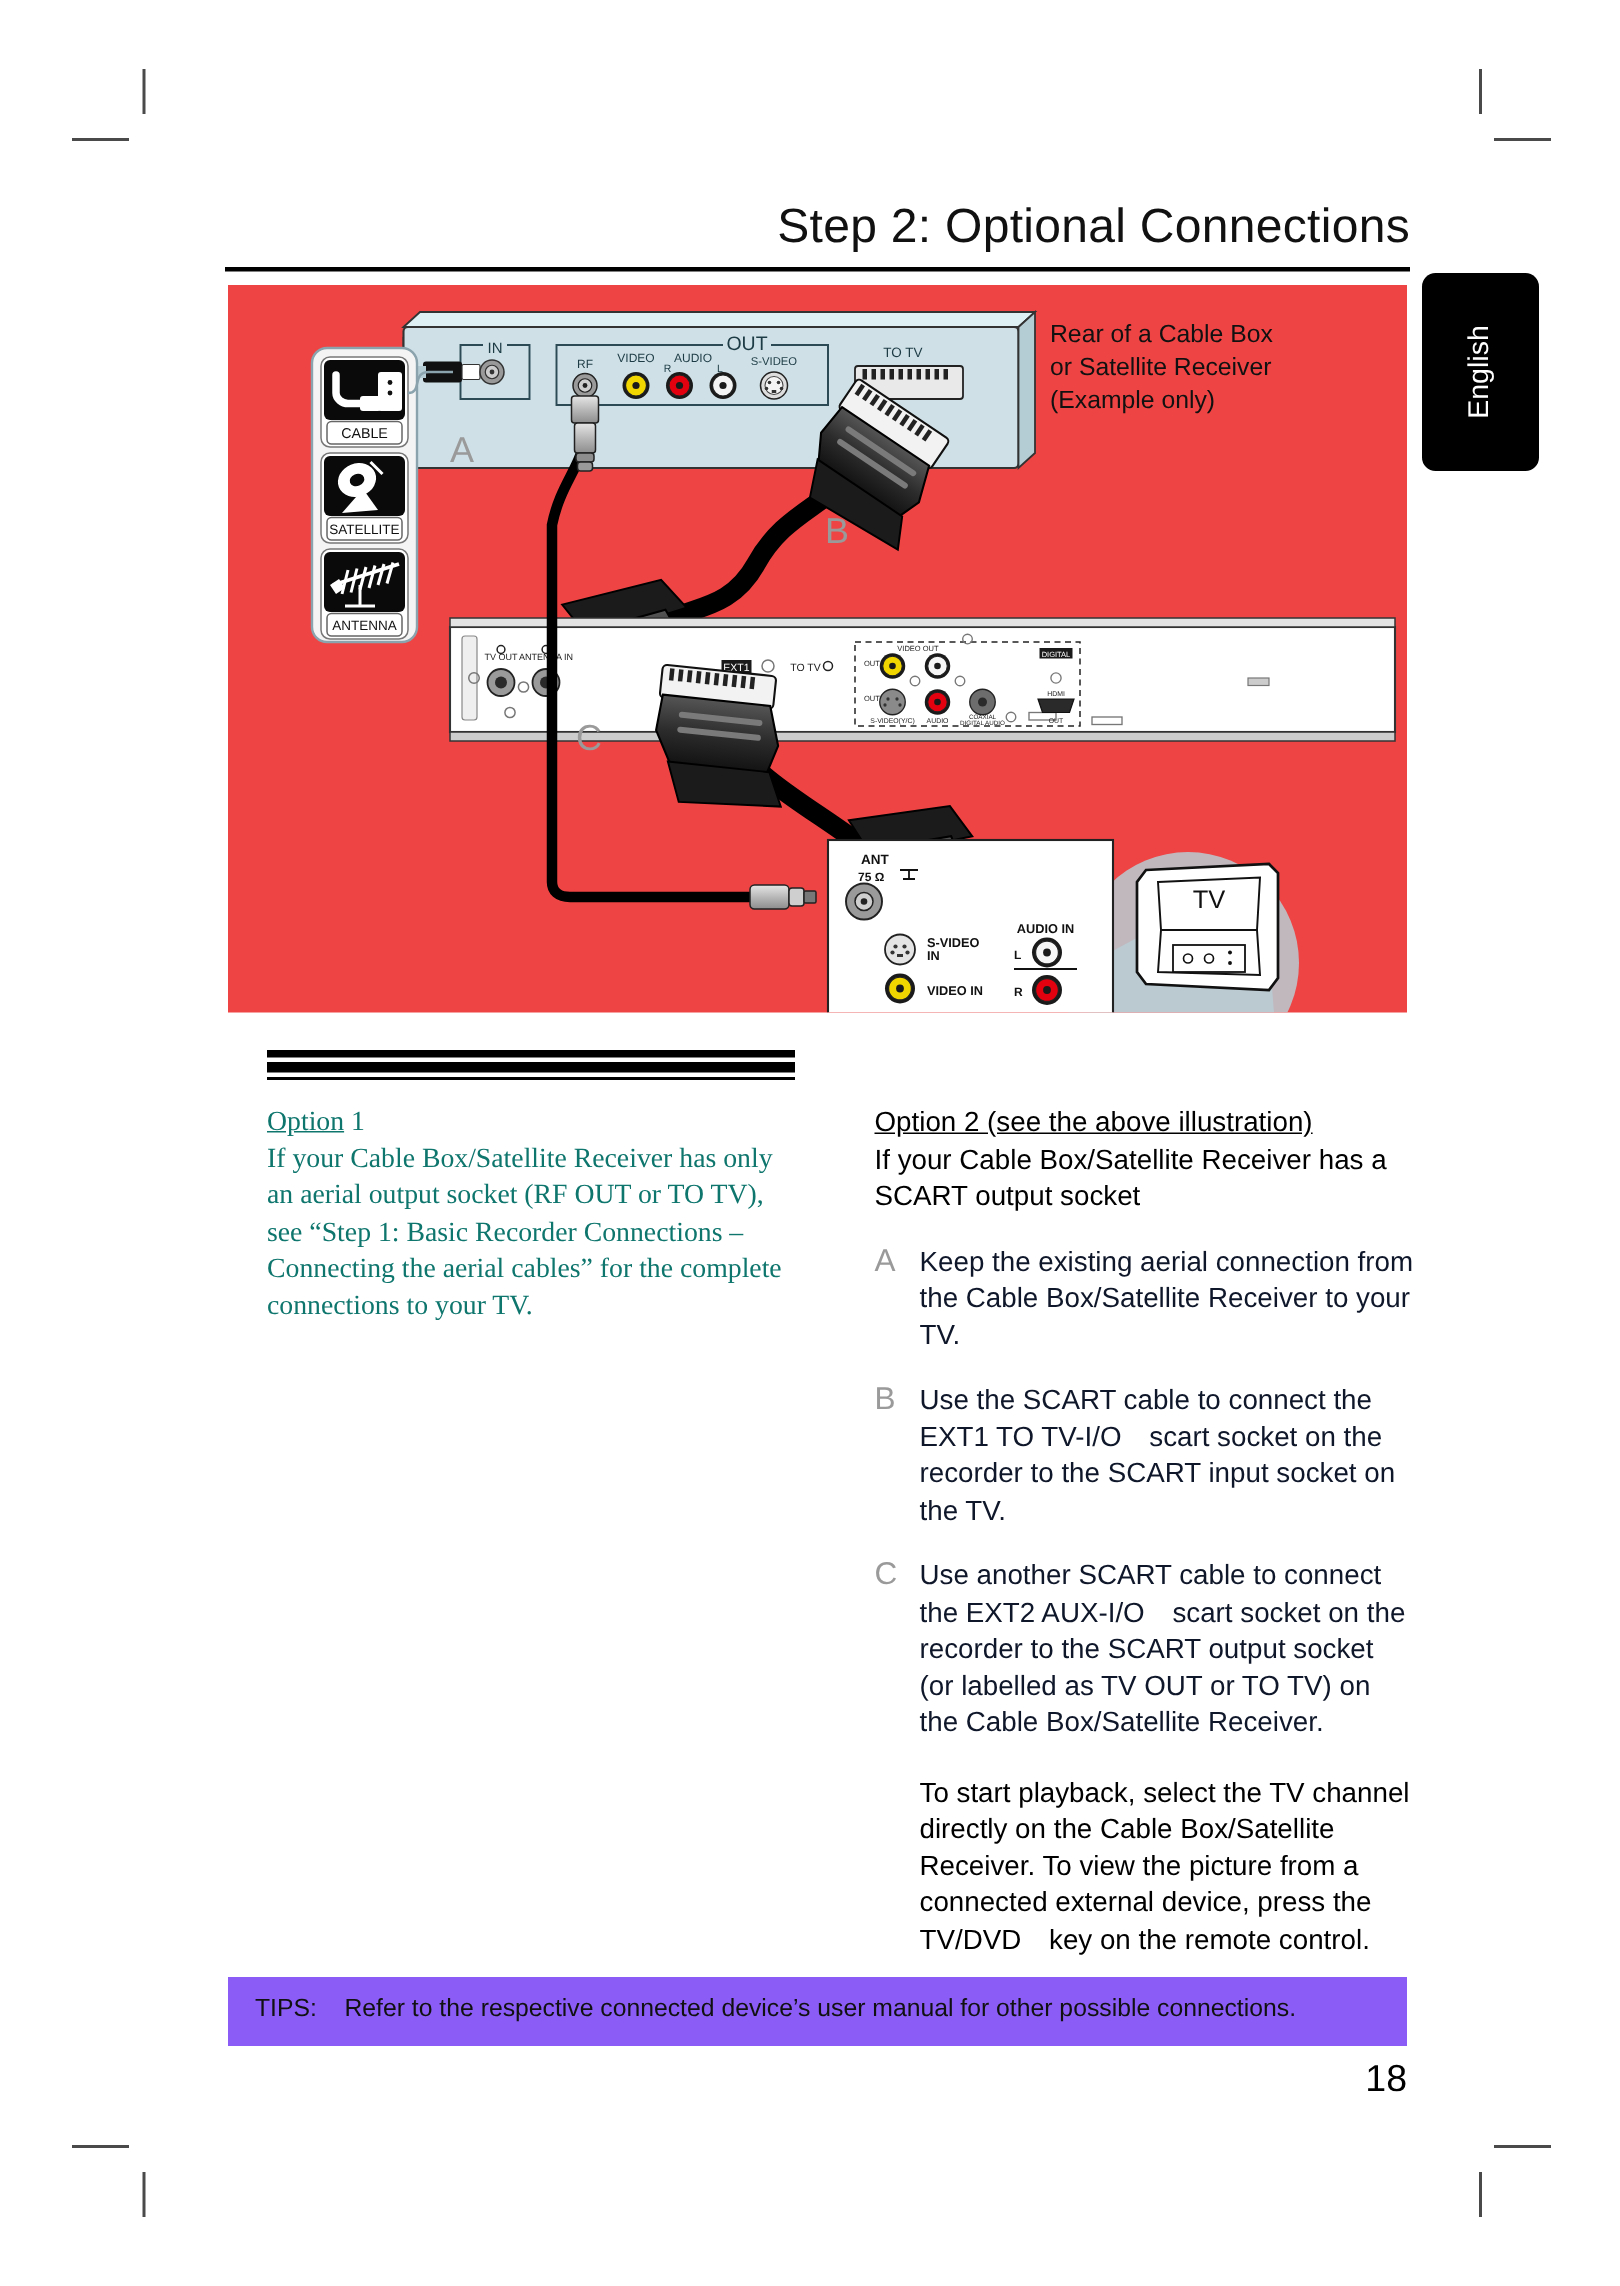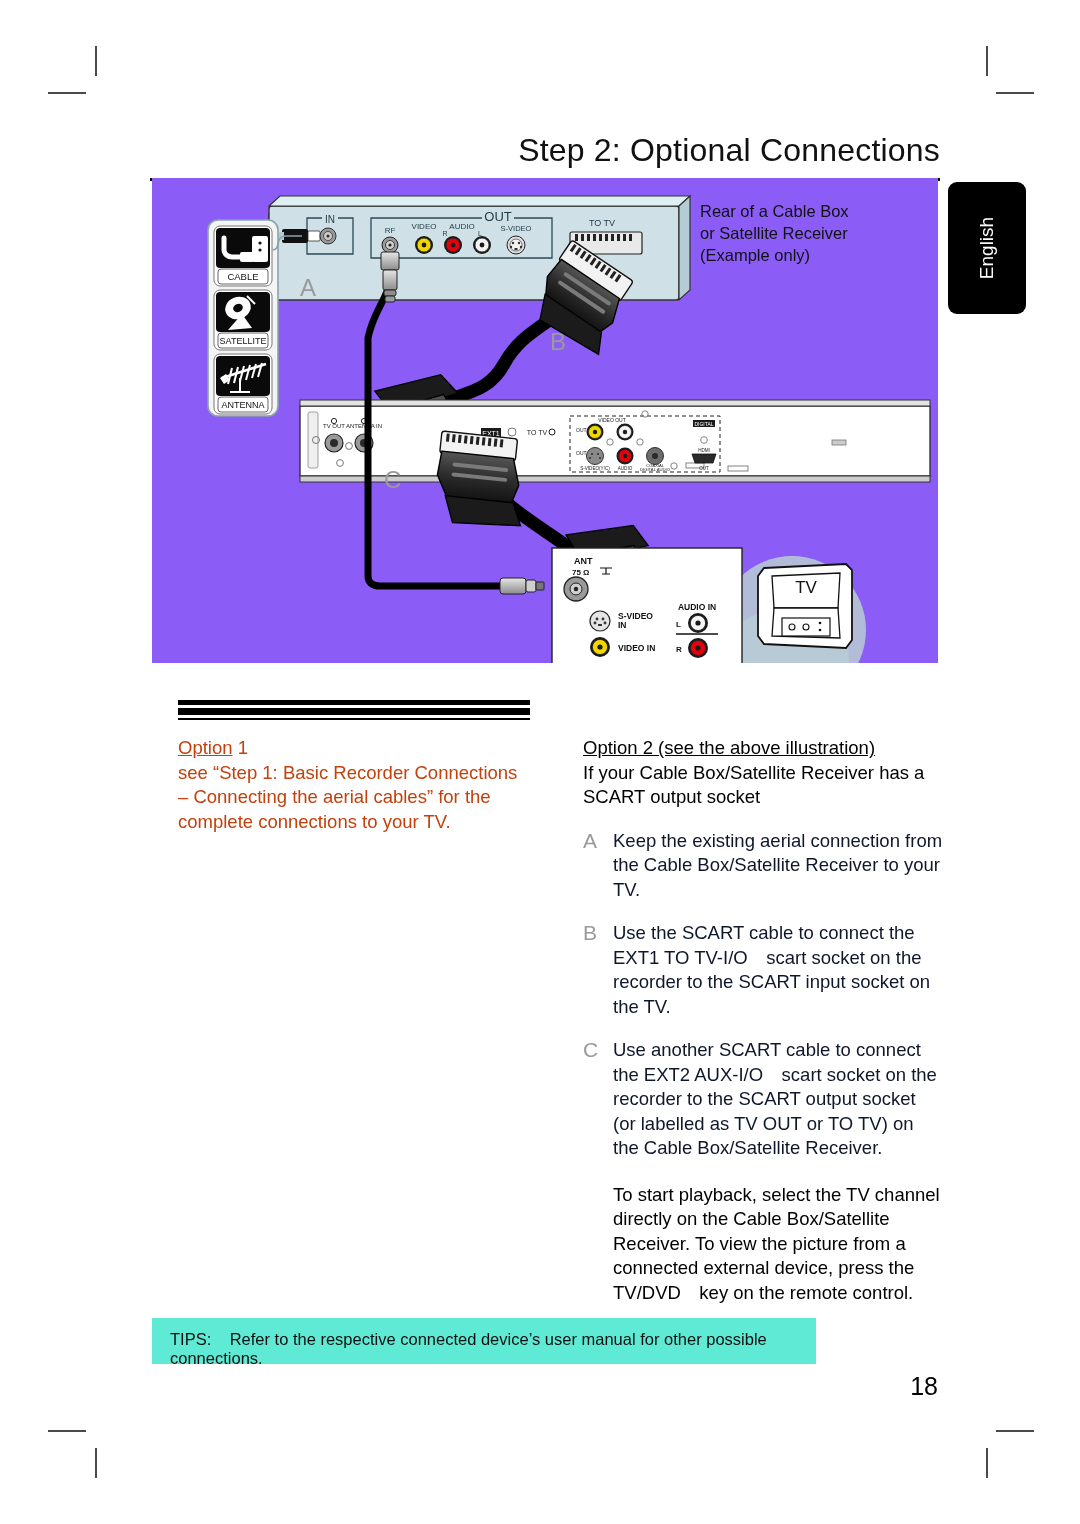--- a/index.html
+++ b/index.html
@@ -30,50 +30,50 @@
     background:#000; border-radius:9px;
   }
   .lang-tab span {
     position:absolute; left:50%; top:50%;
     transform: translate(-50%,-50%) rotate(-90deg);
     color:#fff; font-size:19px; white-space:nowrap;
   }
 
   
   .illus {
-    position:absolute; left:152px; top:178px; width:786px; height:485px;
-    background:#8b5cf6; overflow:hidden;
+    position:absolute; left:152px; top:190px; width:786px; height:485px;
+    background:#ef4444; overflow:hidden;
   }
   .illus svg { position:absolute; left:0; top:0; }
 
   
   .col-left { position:absolute; left:178px; top:700px; width:352px; }
   .rule-thick { height:5px; background:#000; }
   .rule-thin { height:2px; background:#000; margin-top:3px; }
   .sec-head {
     font-size:24.5px; line-height:31px; color:#000; padding:10px 0 8px 0;
   }
-  .body-txt { font-size:18.5px; line-height:24.5px; color:#c2410c; }
+  .body-txt { font-size:18.5px; line-height:24.5px; color:#0f766e;font-family:Liberation Serif, serif; }
   .opt-label { text-decoration: underline; }
   .opt-line { margin-top:16px; }
 
   
   .col-right { position:absolute; left:583px; top:736px; width:360px; }
   .r-intro { font-size:18.5px; line-height:24.5px; color:#000; }
   .step { display:flex; margin-top:19px; }
   .step-letter {
     width:30px; flex:0 0 30px; font-size:21px; line-height:24.5px; color:#9a9a9a;
   }
   .step-body { flex:1; font-size:18.5px; line-height:24.5px; color:#0f172a; }
   .r-para { margin-top:22px; margin-left:30px; font-size:18.5px; line-height:24.5px; color:#000; }
 
   
   .tips {
-    position:absolute; left:152px; top:1318px; width:664px; height:46px;
-    background:#5eead4;
+    position:absolute; left:152px; top:1318px; width:786px; height:46px;
+    background:#8b5cf6;
   }
   .tips-inner {
     position:absolute; left:18px; top:12px; font-size:16.5px; color:#111;
   }
   .page-num {
     position:absolute; left:840px; top:1372px; width:98px; text-align:right;
     font-size:25px; color:#000;
   }
 </style>
 </head>
@@ -434,20 +434,21 @@
   <div class="col-left">
     <div class="rule-thick"></div>
     <div class="rule-thin"></div>
     <div class="rule-thick"></div>
     <div class="rule-thin"></div>
 
     <div class="opt-line">
       <div class="body-txt">
         <span class="opt-label">Option</span><span>&nbsp;</span><span>1</span>
       </div>
+      <div class="body-txt">If your Cable Box/Satellite Receiver has only an aerial output socket (RF OUT or TO TV),</div>
       <div class="body-txt">see “Step 1: Basic Recorder Connections – Connecting the aerial cables” for the complete connections to your TV.</div>
     </div>
   </div>
 
   <div class="col-right">
     <div class="r-intro">
       <span class="opt-label">Option 2 (see the above illustration)</span>
     </div>
     <div class="r-intro">If your Cable Box/Satellite Receiver has a SCART output socket</div>
 

